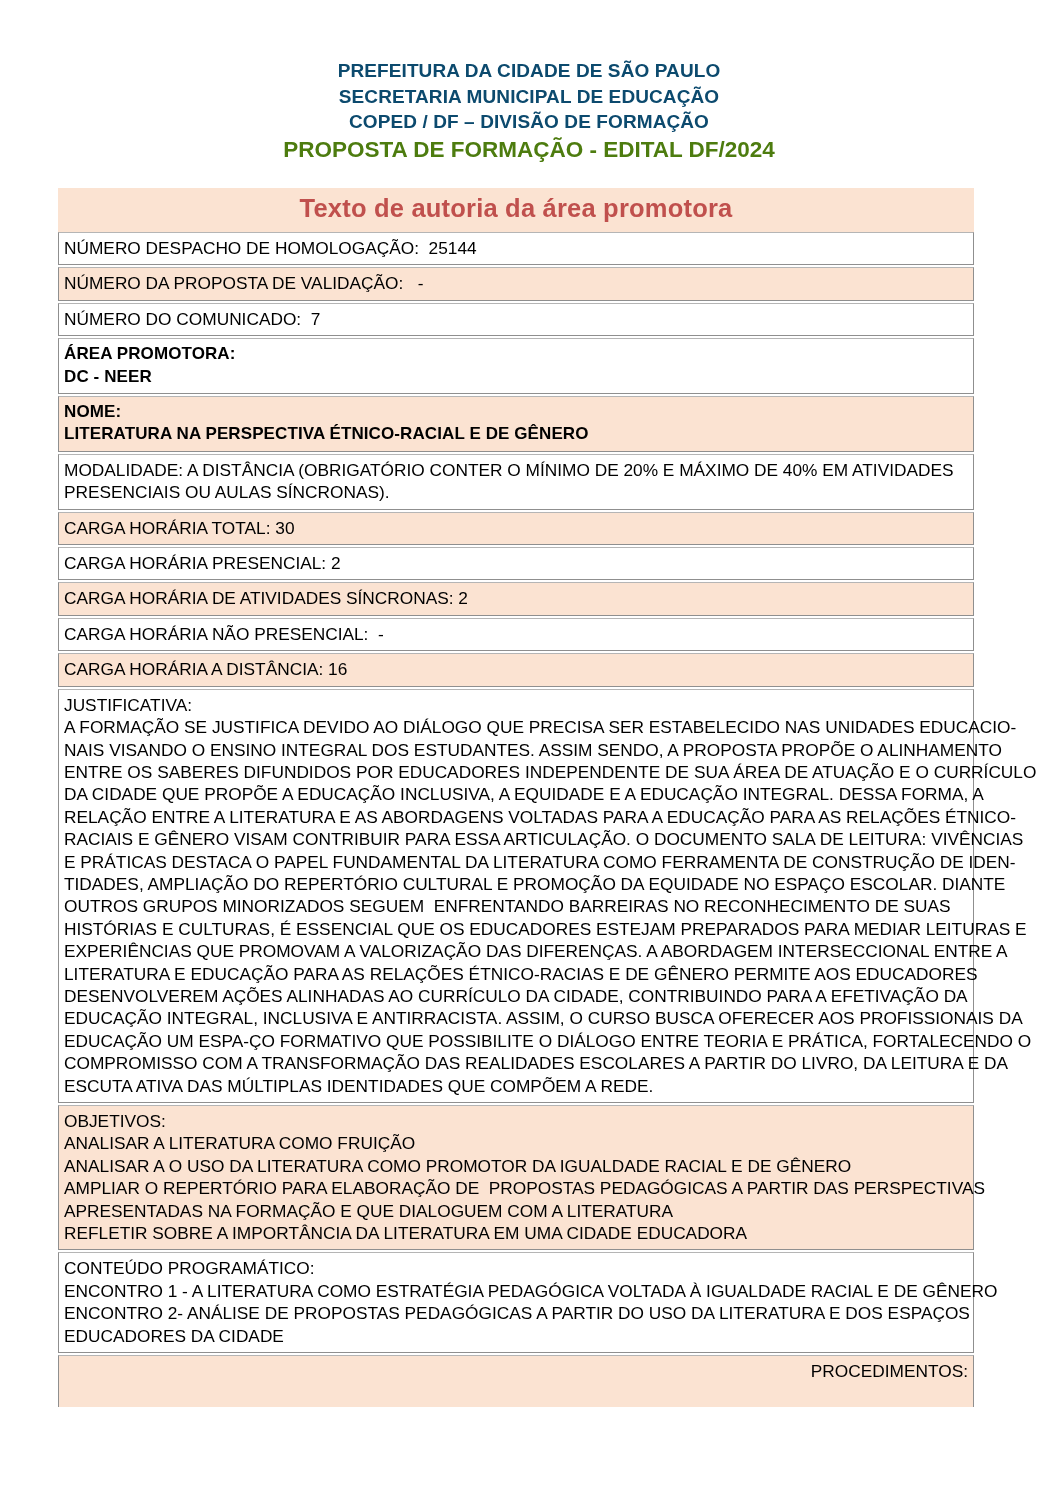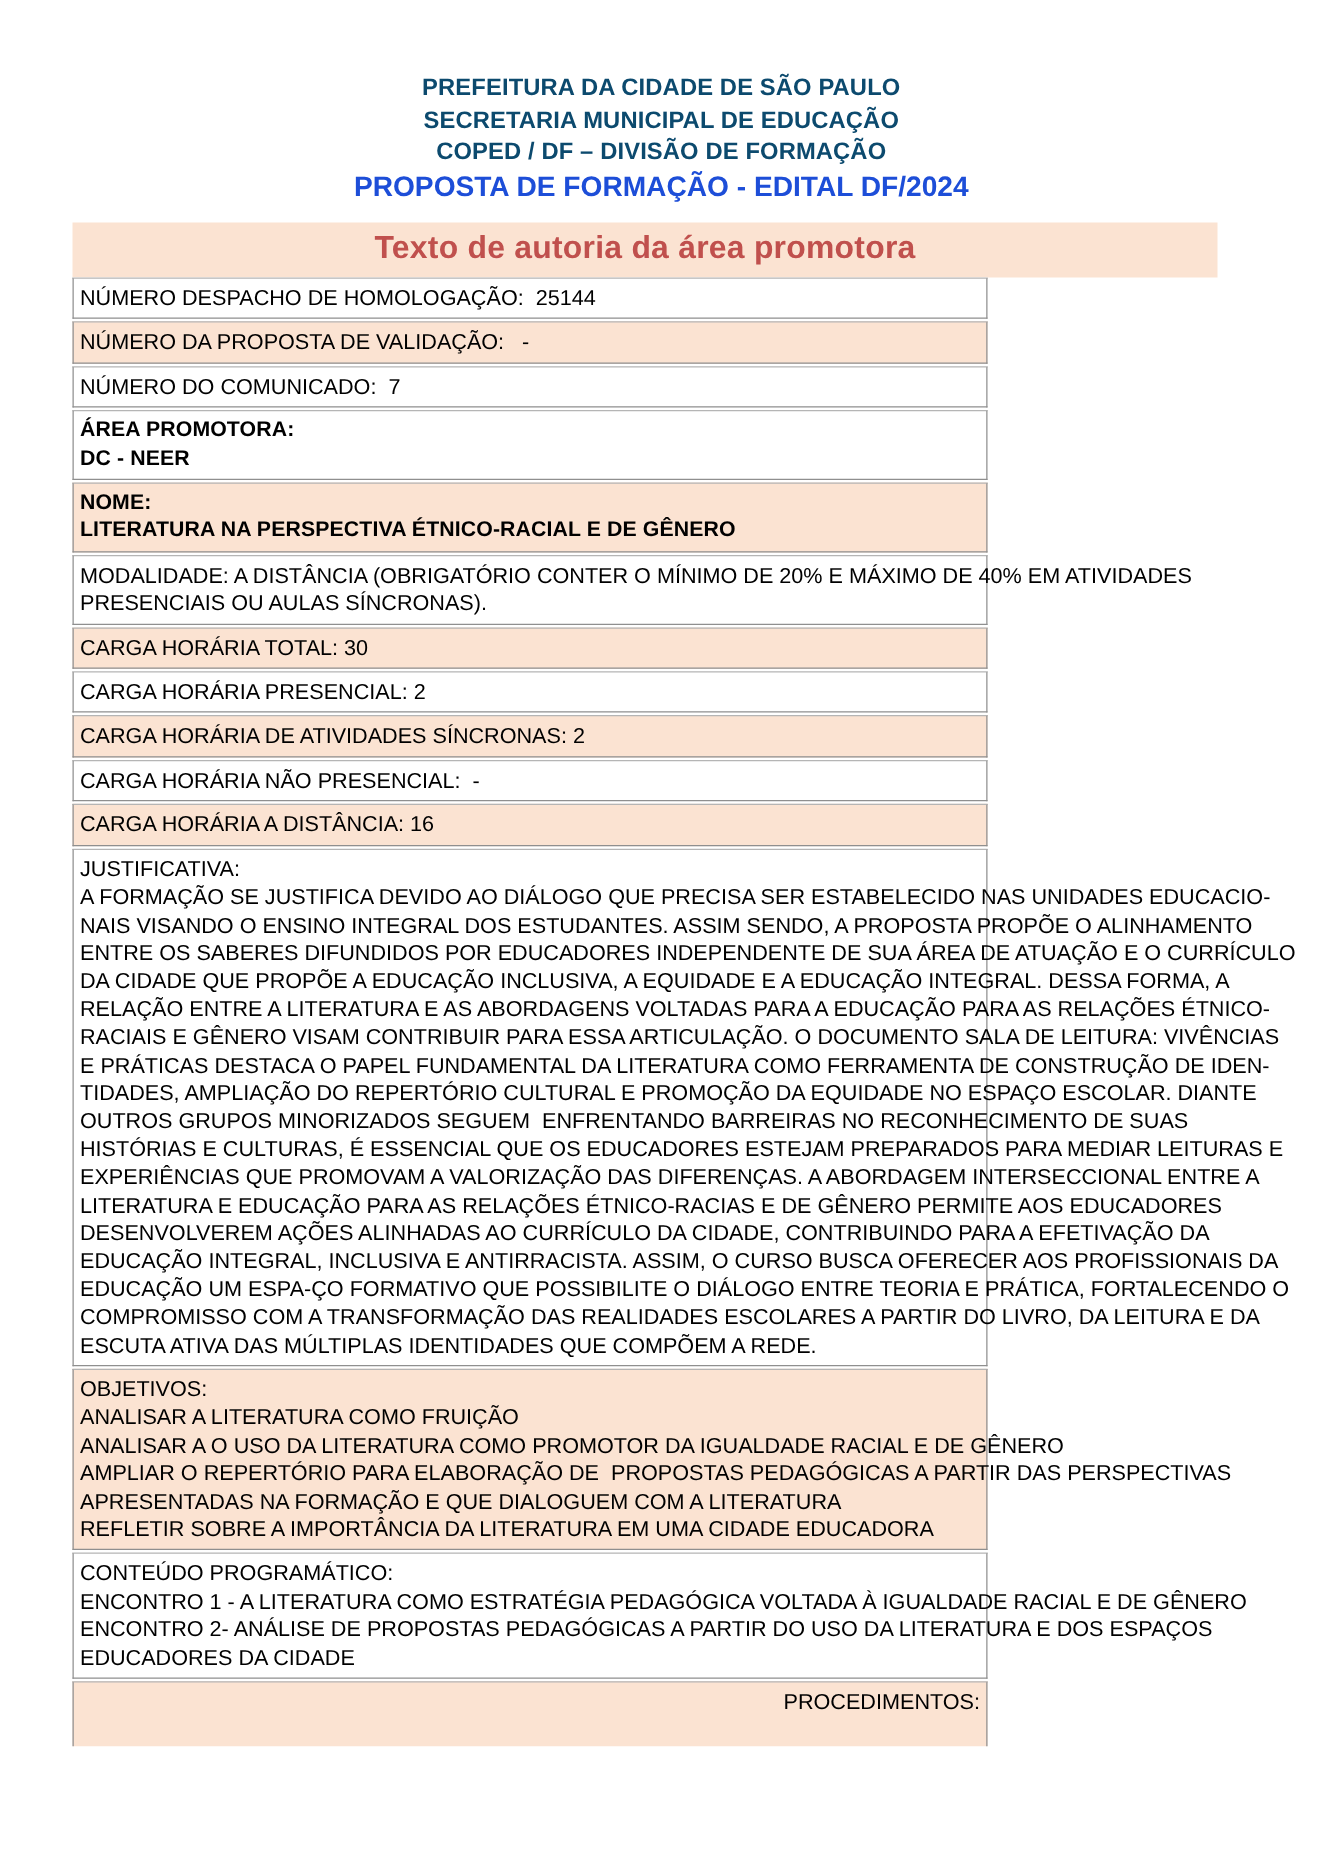--- a/index.html
+++ b/index.html
@@ -32,30 +32,30 @@
     font-size: 19px;
     line-height: 25.5px;
     letter-spacing: 0.1px;
     color: #0c4a6e;
     white-space: nowrap;
   }
   .doc-header .hline-big {
     font-weight: bold;
     font-size: 22.5px;
     line-height: 29px;
-    color: #1d4ed8;
+    color: #4d7c0f;
     white-space: nowrap;
   }
 
   
   .doc-table {
     position: absolute;
     left: 58px;
-    top: 178px;
-    width: 732px;
+    top: 188px;
+    width: 916px;
     border-collapse: separate;
     border-spacing: 0;
   }
   .doc-table .row {
     box-sizing: border-box;
     width: 100%;
     border: 1px solid #8f8f8f;
     border-top: 1px solid #b5b5b5;
     padding: 4px 5px 5px 5px;
     font-size: 17.3px;

